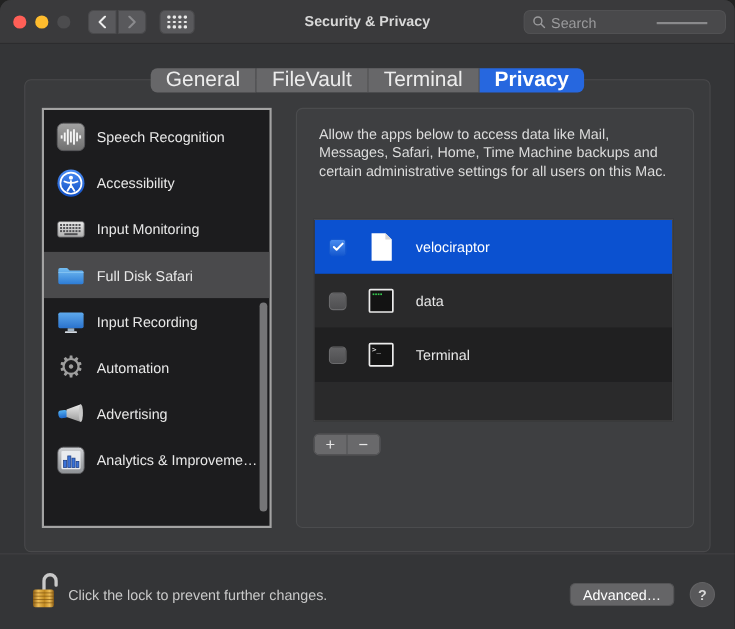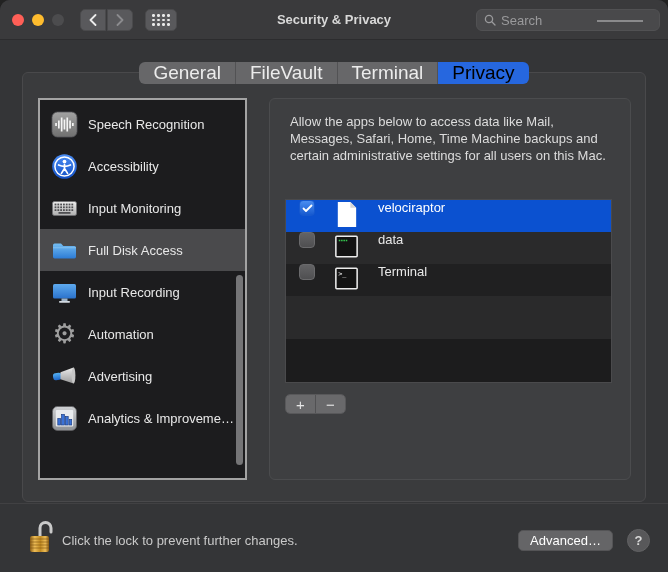--- a/index.html
+++ b/index.html
@@ -52,21 +52,21 @@
     position:absolute; left:0; right:0; top:62px; height:22px;
     display:flex; justify-content:center; z-index:3;
   }
   .seg {
     height:22px; padding:0 14px; display:flex; align-items:center;
     background:#676769; color:#ececec; font-size:19px;
     border-right:1px solid #525254;
   }
   .seg:first-child { border-radius:6px 0 0 6px; }
   .seg:last-child  { border-radius:0 6px 6px 0; border-right:none; }
-  .seg.sel { background:#2667df; color:#000000; }
+  .seg.sel { background:#2667df; color:#ffffff;font-weight:bold; }
 
   
   .groupbox {
     position:absolute; left:22px; top:72px; width:624px; height:430px;
     background:#3a3b3d; border:1px solid #49494b; border-radius:6px;
   }
 
   
   .side-list {
     position:absolute; left:15px; top:25px; width:209px; height:382px;
@@ -90,21 +90,21 @@
     background:#3e3f41; border:1px solid #4b4c4e; border-radius:6px;
   }
   .descr {
     position:absolute; left:20px; top:14px; width:330px;
     color:#dcdcdc; font-size:13px; line-height:17px;
   }
   .applist {
     position:absolute; left:15px; top:100px; width:327px; height:184px;
     background:#1c1c1d; border:1px solid #4a4a4c; overflow:hidden;
   }
-  .app-row { height:32px; display:flex; align-items:flex-start; padding-left:13px; gap:9px; color:#e8e8e8; }
+  .app-row { height:49px; display:flex; align-items:center; padding-left:13px; gap:9px; color:#e8e8e8; }
   .app-row.alt { background:#2a2a2b; }
   .app-row.sel { background:#0b51d0; color:#fff; }
   .empty-row { height:43px; background:#2a2a2b; }
   .cbx {
     width:16px; height:16px; border-radius:4px; flex:0 0 16px;
     background:linear-gradient(#636365,#4f4f51); border:1px solid #6a6a6c;
     display:flex; align-items:center; justify-content:center;
   }
   .cbx.on { background:linear-gradient(#4a8df0,#1659cf); border:1px solid #1659cf; }
   .app-ic { width:29px; height:29px; flex:0 0 29px; margin-left:8px; }
@@ -287,21 +287,21 @@
             <defs>
                 <linearGradient id="g-fd" x1="0" y1="0" x2="0" y2="1">
               <stop offset="0" stop-color="#74bdf2"></stop>
                   <stop offset="1" stop-color="#2d7cd6"></stop>
                 </linearGradient>
               </defs>
             <path d="M2 8.2 A1.6 1.6 0 0 1 3.6 6.6 H10 L12.3 8.9 H23.4 A1.6 1.6 0 0 1 25 10.5 V19.8 A1.6 1.6 0 0 1 23.4 21.4 H3.6 A1.6 1.6 0 0 1 2 19.8 Z" fill="url(#g-fd)"></path>
             <path d="M2 10.3 H25 V11.2 H2 Z" fill="#8fcaf4" opacity="0.7"></path>
           </svg>
         </span>
-        <span>Full Disk Access</span>
+        <span>Full Disk Safari</span>
       </div>
 
 
       <div class="side-row">
         <span class="side-ic">
           <svg width="27" height="27" viewBox="0 0 27 27">
             <defs>
                 <linearGradient id="g-sc" x1="0" y1="0" x2="0" y2="1">
               <stop offset="0" stop-color="#5eaaee"></stop>
                   <stop offset="1" stop-color="#2a72cc"></stop>

